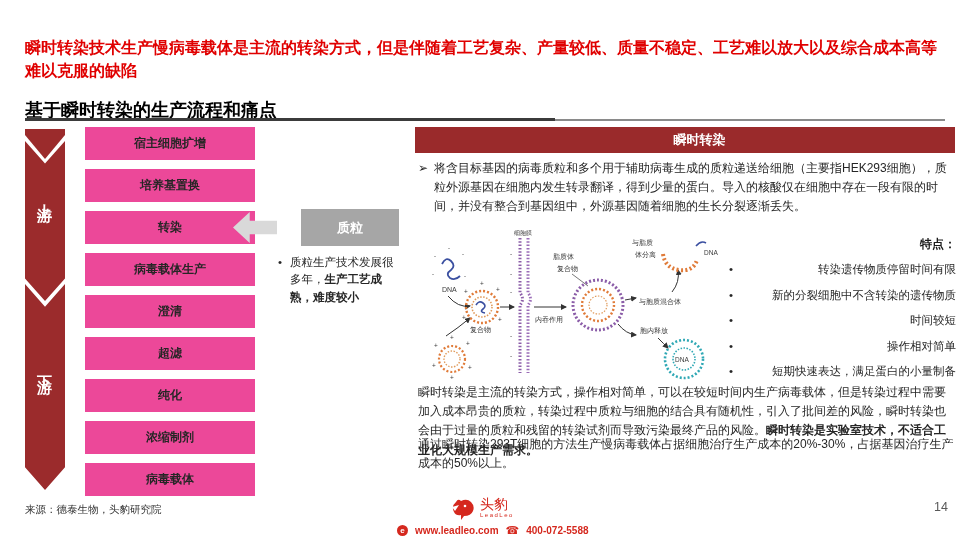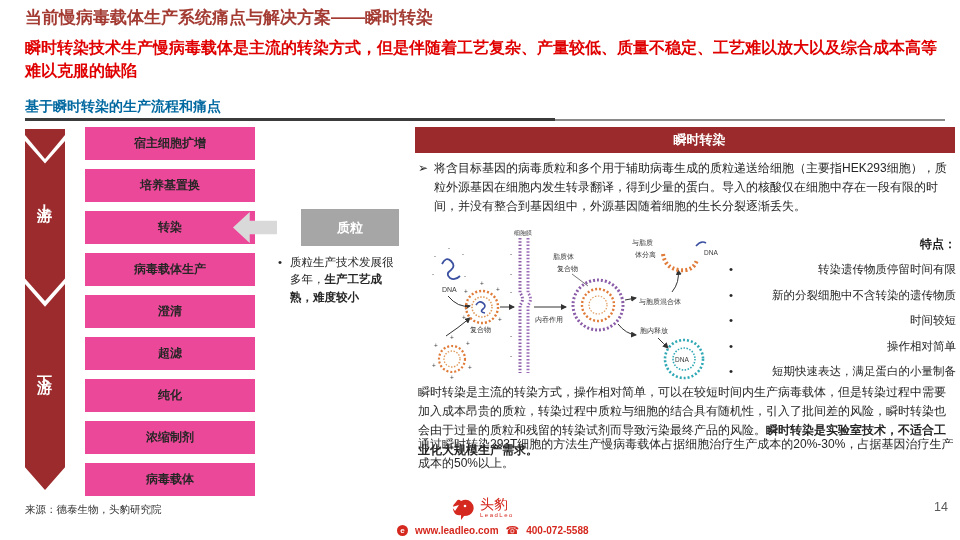--- a/index.html
+++ b/index.html
@@ -7,21 +7,21 @@
   .slide {
     position:relative; width:960px; height:540px; background:#ffffff;
     font-family:"Liberation Sans","DejaVu Sans",sans-serif; overflow:hidden;
     margin:0 auto;
   }
   .abs { position:absolute; }
 
   .title { left:25px; top:6px; width:915px; font-size:17px; font-weight:700; color:#A33B33; }
   .subtitle { left:25px; top:36px; width:918px; font-size:16px; font-weight:700; color:#E00000; line-height:23px; }
 
-  .sec-head { left:25px; top:98px; font-size:14px; font-weight:700; color:#0369a1; }
+  .sec-head { left:25px; top:98px; font-size:18px; font-weight:700; color:#000000; }
   .rule-l { left:25px; top:118px; width:530px; height:3px; background:#3b3b3b; }
   .rule-r { left:555px; top:119px; width:390px; height:1.5px; background:#8a8a8a; }
 
   .chev { left:25px; width:40px; background:#9B2B2C; }
   .chev-tip { top:129px; height:30px; clip-path:polygon(0 0,100% 0,100% 20%,50% 100%,0 20%); }
   .chev-up { top:141px; height:160px; clip-path:polygon(0 0,50% 14%,100% 0,100% 86%,50% 100%,0 86%); }
   .chev-dn { top:284px; height:206px; clip-path:polygon(0 0,50% 11%,100% 0,100% 89%,50% 100%,0 89%); }
   .stage { left:25px; width:40px; color:#fff; font-size:15px; font-weight:700; text-align:center; line-height:21px; }
 
   .step { left:85px; width:170px; height:33px; background:#ec4899; display:flex;
@@ -66,21 +66,20 @@
   .pagenum { left:918px; top:500px; width:30px; text-align:right; font-size:12.5px; color:#595959; }
   .copyright { left:840px; top:546px; font-size:12px; color:#C9C9C9;text-align:center; }
 
   svg text { font-family:"Liberation Sans","DejaVu Sans",sans-serif; fill:#3a3a3a; }
 </style>
 </head>
 <body>
 
 <div class="slide">
 
-  <div class="abs title">当前慢病毒载体生产系统痛点与解决方案——瞬时转染</div>
   <div class="abs subtitle">瞬时转染技术生产慢病毒载体是主流的转染方式，但是伴随着工艺复杂、产量较低、质量不稳定、工艺难以放大以及综合成本高等难以克服的缺陷</div>
 
   <div class="abs sec-head">基于瞬时转染的生产流程和痛点</div>
   <div class="abs rule-l"></div>
   <div class="abs rule-r"></div>
 
   <div class="abs chev chev-tip"></div>
   <div class="abs chev chev-up"></div>
   <div class="abs chev chev-dn"></div>
   <div class="abs stage" style="top:192px;">

